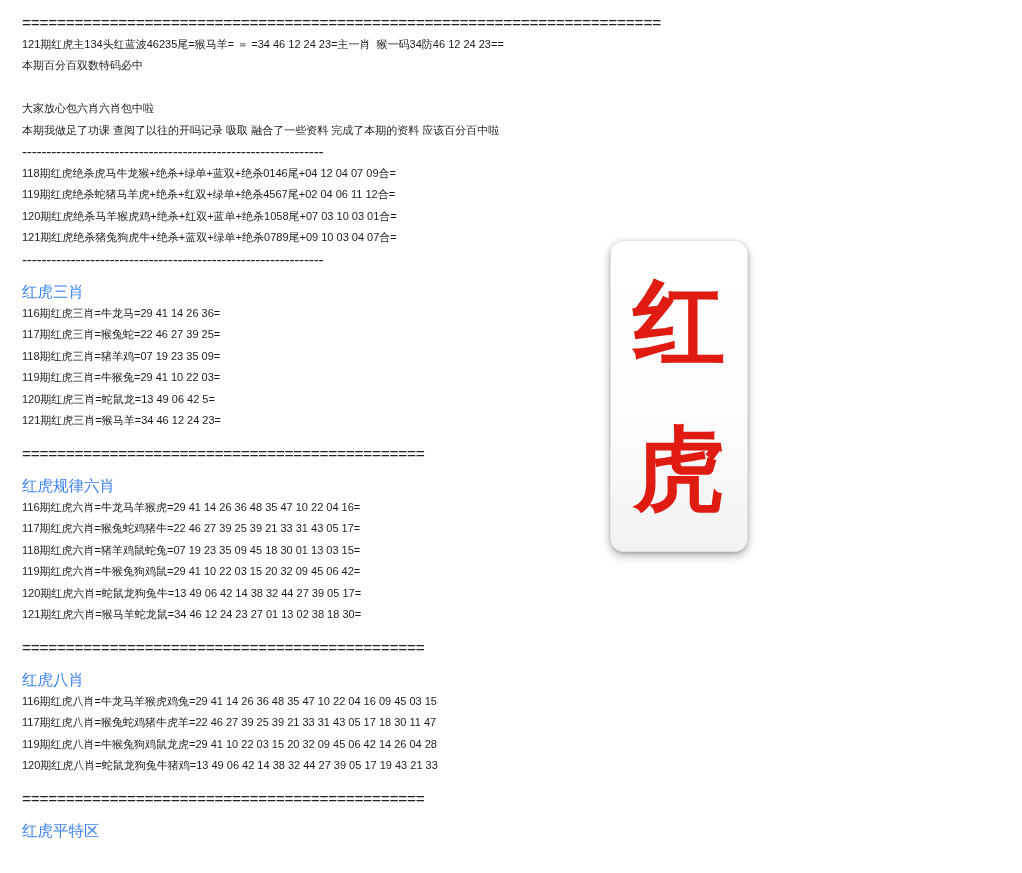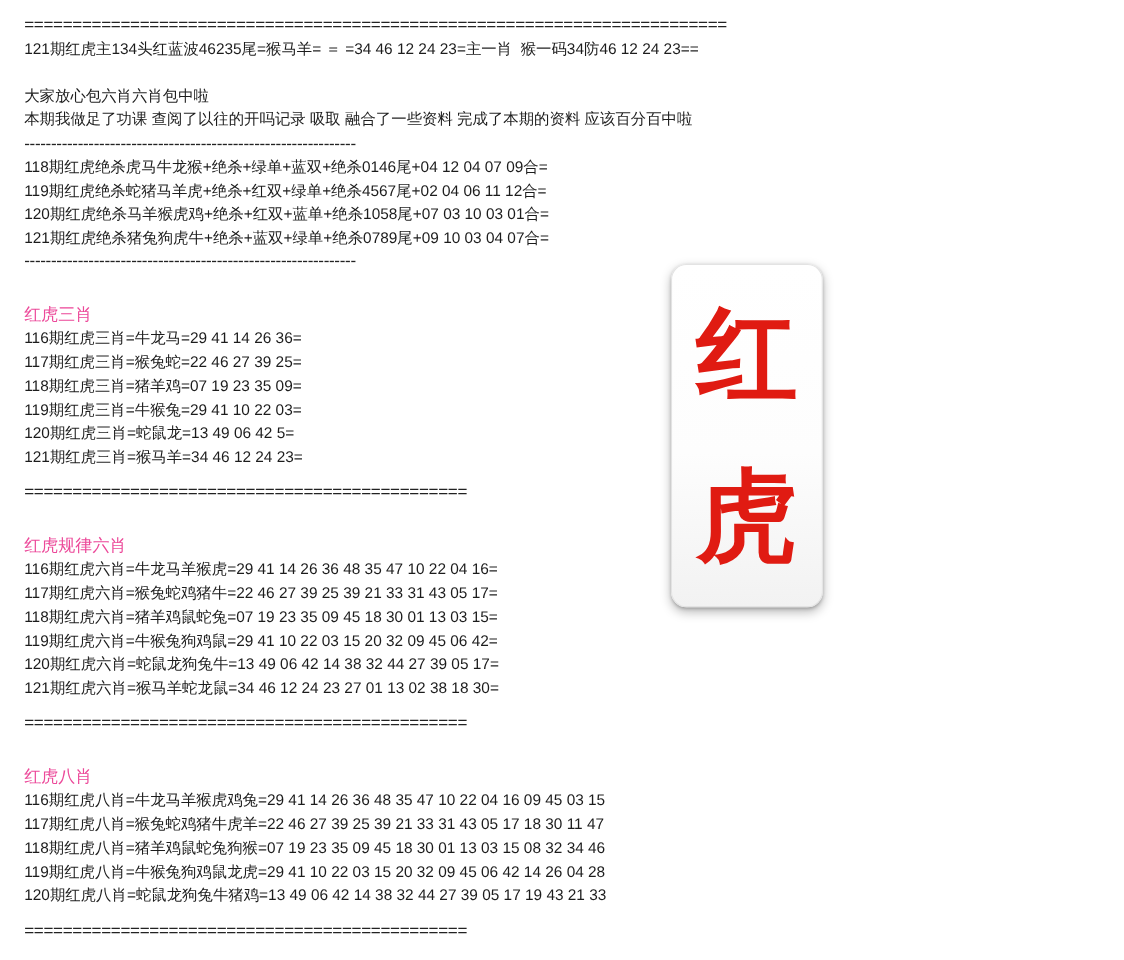--- a/index.html
+++ b/index.html
@@ -20,21 +20,21 @@
     width: 1022px;
     height: 873px;
   }
   .content {
     position: absolute;
     left: 22px;
     top: 12px;
     width: 910px;
   }
   .line {
-    font-size: 14px;
+    font-size: 11px;
     line-height: 21.5px;
     white-space: pre;
     letter-spacing: 0px;
     color: #1c1c1c;
   }
   .rule {
     font-size: 15.5px;
     line-height: 21.5px;
     white-space: pre;
     color: #222;
@@ -50,22 +50,21 @@
   .blank {
     height: 21.5px;
   }
   .half-blank {
     height: 11px;
   }
   .heading {
     font-size: 15.5px;
     line-height: 21.5px;
     white-space: pre;
-    color: #ec4899;
-    margin-top: 16px;
+    color: #3b82f6;
   }
   
   .tiger-card {
     position: absolute;
     left: 610px;
     top: 240px;
     width: 138px;
     height: 312px;
     background: linear-gradient(180deg,#ffffff 0%, #fdfdfd 55%, #f2f2f2 100%);
     border-radius: 14px;
@@ -89,20 +88,21 @@
 </style>
 </head>
 <body>
 
 <div class="page">
 
   <div class="content">
 
     <div class="rule">=========================================================================</div>
     <div class="line">121期红虎主134头红蓝波46235尾=猴马羊= ＝ =34 46 12 24 23=主一肖  猴一码34防46 12 24 23==</div>
+    <div class="line">本期百分百双数特码必中</div>
 
     <div class="blank"></div>
 
     <div class="line">大家放心包六肖六肖包中啦</div>
     <div class="line">本期我做足了功课 查阅了以往的开吗记录 吸取 融合了一些资料 完成了本期的资料 应该百分百中啦</div>
 
     <div class="rule-dash">--------------------------------------------------------------</div>
 
     <div class="line">118期红虎绝杀虎马牛龙猴+绝杀+绿单+蓝双+绝杀0146尾+04 12 04 07 09合=</div>
     <div class="line">119期红虎绝杀蛇猪马羊虎+绝杀+红双+绿单+绝杀4567尾+02 04 06 11 12合=</div>
@@ -135,21 +135,20 @@
     <div class="line">121期红虎六肖=猴马羊蛇龙鼠=34 46 12 24 23 27 01 13 02 38 18 30=</div>
 
     <div class="half-blank"></div>
     <div class="rule">==============================================</div>
 
     <div class="half-blank"></div>
 
     <div class="heading">红虎八肖</div>
     <div class="line">116期红虎八肖=牛龙马羊猴虎鸡兔=29 41 14 26 36 48 35 47 10 22 04 16 09 45 03 15</div>
     <div class="line">117期红虎八肖=猴兔蛇鸡猪牛虎羊=22 46 27 39 25 39 21 33 31 43 05 17 18 30 11 47</div>
-    <div class="line">118期红虎八肖=猪羊鸡鼠蛇兔狗猴=07 19 23 35 09 45 18 30 01 13 03 15 08 32 34 46</div>
     <div class="line">119期红虎八肖=牛猴兔狗鸡鼠龙虎=29 41 10 22 03 15 20 32 09 45 06 42 14 26 04 28</div>
     <div class="line">120期红虎八肖=蛇鼠龙狗兔牛猪鸡=13 49 06 42 14 38 32 44 27 39 05 17 19 43 21 33</div>
 
     <div class="half-blank"></div>
     <div class="rule">==============================================</div>
 
     <div class="half-blank"></div>
 
     <div class="heading">红虎平特区</div>
 

